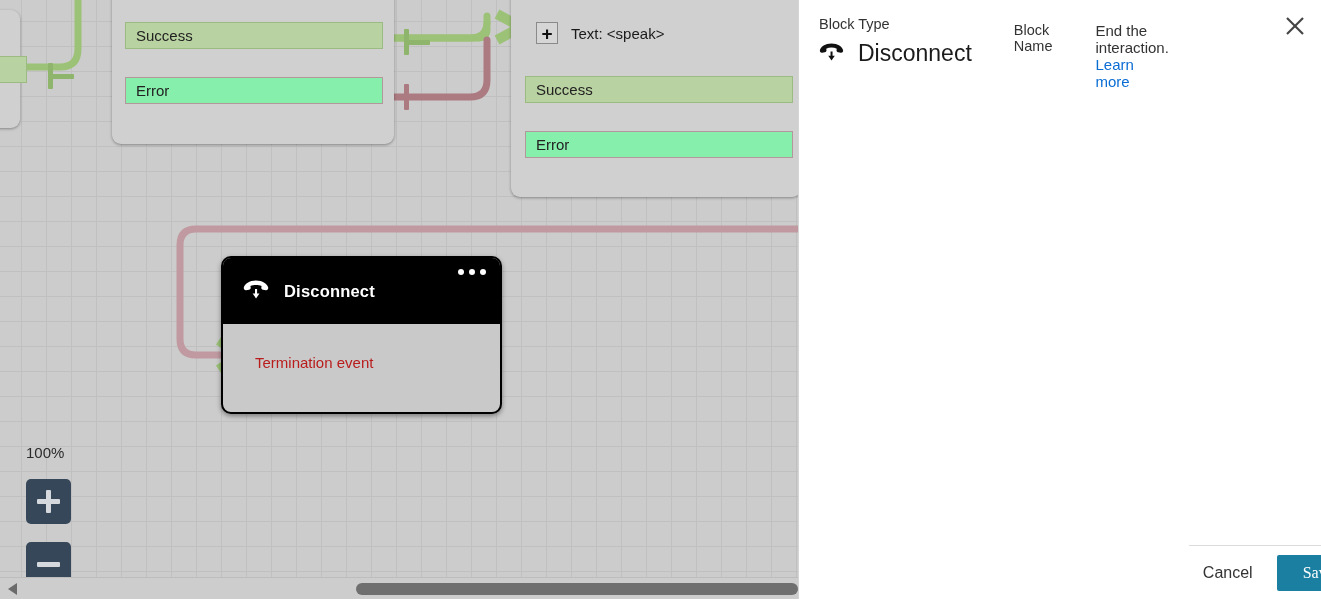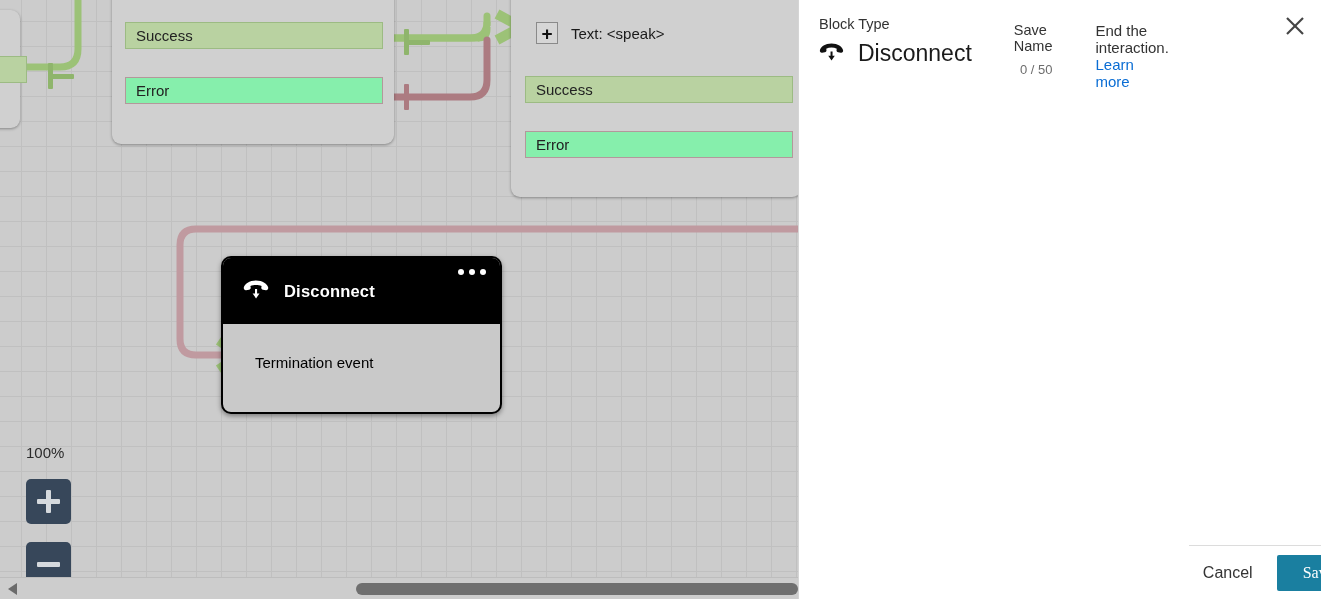--- a/index.html
+++ b/index.html
@@ -102,21 +102,21 @@
   }
   #disconnect-node .dn-dots {
     position: absolute; right: 14px; top: 11px;
     display: flex; gap: 5px;
   }
   #disconnect-node .dn-dots i {
     width: 6px; height: 6px; border-radius: 50%; background: #fff; display: block;
   }
   #disconnect-node .dn-body {
     height: 90px; padding: 30px 12px 0 32px;
-    font-size: 15px; color: #000000;
+    font-size: 15px; color: #b91c1c;
   }
 
   
   #zoom-controls { position: absolute; left: 26px; top: 444px; }
   #zoom-level { font-size: 15px; color: #2b2b2b; margin-bottom: 18px; }
   .zoom-btn {
     width: 45px; height: 45px; border-radius: 5px; background: #37475a;
     display: flex; align-items: center; justify-content: center;
     margin-bottom: 18px; cursor: pointer; border: none; padding: 0;
   }
@@ -305,22 +305,21 @@
             <path d="M13 1.5 C6.5 1.5 1.5 5 0.8 8.6 C0.5 10.2 1.6 11.4 3.1 11.2 L6 10.8 C7.2 10.6 7.9 9.6 7.7 8.5 L7.4 7 C9.1 6.2 11 5.9 13 5.9 C15 5.9 16.9 6.2 18.6 7 L18.3 8.5 C18.1 9.6 18.8 10.6 20 10.8 L22.9 11.2 C24.4 11.4 25.5 10.2 25.2 8.6 C24.5 5 19.5 1.5 13 1.5 Z" fill="#111111"></path>
             <rect x="12" y="10" width="2.1" height="6.2" fill="#111111"></rect>
             <polygon points="9.6,14.6 16.5,14.6 13.05,19.4" fill="#111111"></polygon>
           </svg>
         </span>
         <span class="panel-type-name">Disconnect</span>
       </div>
     </div>
 
     <div class="field-block">
-      <div class="field-label">Save Name</div>
-      <div class="counter">0 / 50</div>
+      <div class="field-label">Block Name</div>
     </div>
 
     <div class="panel-divider"></div>
 
     <div class="panel-desc">
       <span>End the interaction.</span>
       <a href="#">Learn more</a>
     </div>
 
     <div class="panel-footer">

